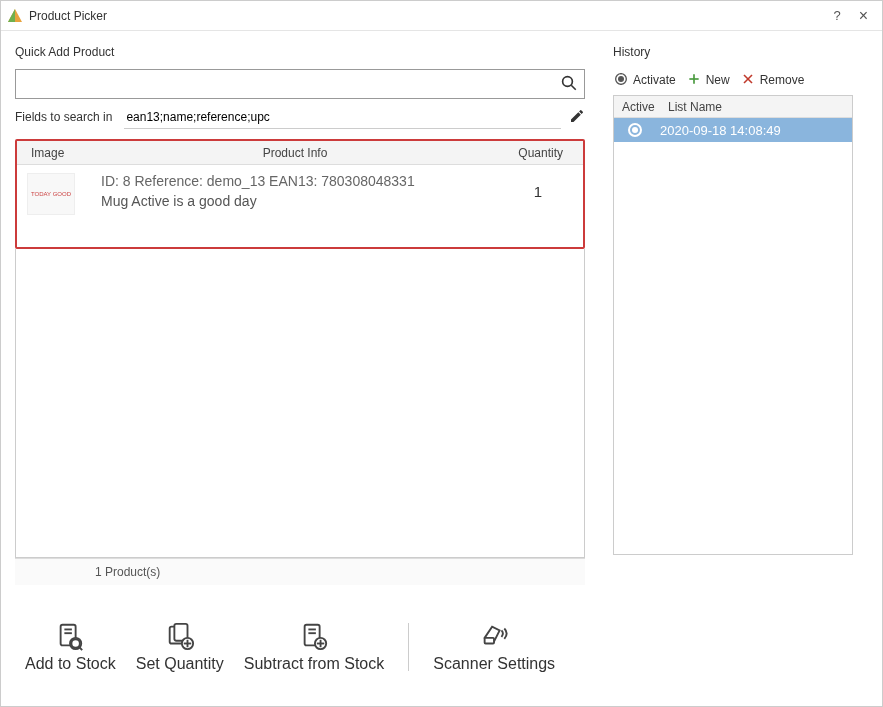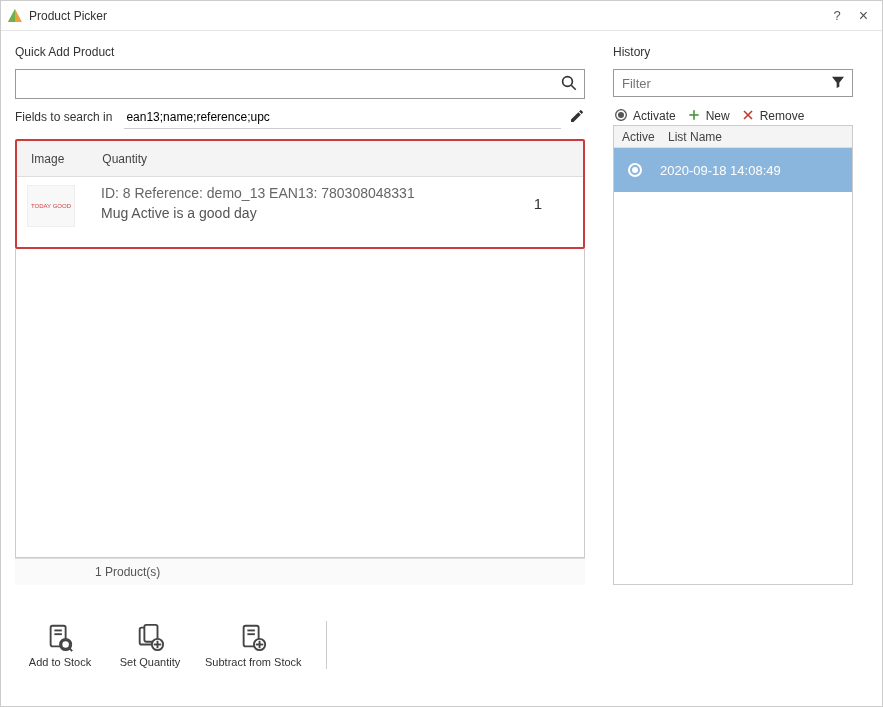--- a/index.html
+++ b/index.html
@@ -90,21 +90,21 @@
     margin-top: 10px;
     border: 2px solid #cc3b3b;
     border-radius: 2px;
     height: 110px;
     overflow: hidden;
   }
   .table-header {
     display: flex;
     background: #f4f4f4;
     border-bottom: 1px solid #ddd;
-    height: 36px;
+    height: 24px;
     align-items: center;
     font-size: 12px;
     color: #444;
   }
   .col-image { width: 70px; padding-left: 14px; }
   .col-info { flex: 1; text-align: center; }
   .col-qty { width: 80px; text-align: right; padding-right: 20px; }
 
   .table-row {
     display: flex;
@@ -175,40 +175,41 @@
     align-items: center;
     gap: 10px;
     margin-top: 8px;
     padding: 2px 0;
     font-size: 12px;
   }
   .hist-btn { display: flex; align-items: flex-end; gap: 4px; cursor: pointer; color: #333; }
   .hist-btn svg { width: 16px; height: 16px; }
 
   .history-list {
+    margin-top: 6px;
     border: 1px solid #ccc;
     height: 460px;
     display: flex;
     flex-direction: column;
   }
   .history-header {
     display: flex;
     background: #f4f4f4;
     border-bottom: 1px solid #ddd;
     height: 22px;
     align-items: center;
     font-size: 12px;
     color: #444;
   }
   .hcol-active { width: 48px; padding-left: 8px; }
   .hcol-name { flex: 1; padding-left: 6px; }
   .history-row {
     display: flex;
     align-items: center;
-    height: 44px;
+    height: 24px;
     background: #8ab5dd;
     color: #fff;
     font-size: 13px;
   }
   .history-row .radio-dot {
     width: 14px; height: 14px;
     border-radius: 50%;
     border: 2px solid #fff;
     display: flex; align-items: center; justify-content: center;
     margin-left: 14px;
@@ -223,21 +224,21 @@
     display: flex;
     align-items: center;
     gap: 20px;
     padding: 16px 24px;
     margin-top: 20px;
   }
   .bb-item {
     display: flex;
     flex-direction: column;
     align-items: center;
-    font-size: 11px;
+    font-size: 16px;
     color: #333;
     cursor: pointer;
     min-width: 70px;
   }
   .bb-item svg { width: 30px; height: 30px; margin-bottom: 4px; }
   .bb-sep {
     width: 1px; height: 48px; background: #ccc;
     margin: 0 4px;
   }
 </style>
@@ -280,47 +281,40 @@
         <svg class="pencil" viewBox="0 0 24 24" fill="#333">
             <path d="M3 17.25V21h3.75l11-11-3.75-3.75-11 11zM20.7 7.04a1 1 0 0 0 0-1.41l-2.34-2.34a1 1 0 0 0-1.41 0l-1.83 1.83 3.75 3.75 1.83-1.83z"></path>
           </svg>
       </span>
     </div>
 
     <div class="table-wrap">
       <div class="product-table-border">
         <div class="table-header">
           <div class="col-image">Image</div>
+          <div class="col-info">Product Info</div>
           <div class="col-qty">Quantity</div>
         </div>
         <div class="table-row">
           <div class="img-box">TODAY GOOD</div>
           <div class="info-box">
             <div class="line1">ID: 8 Reference: demo_13 EAN13: 780308048331</div>
             <div class="line2">Mug Active is a good day</div>
           </div>
           <div class="qty-box">1</div>
         </div>
       </div>
       <div class="table-body-fill"></div>
       <div class="footer-count">1 Product(s)</div>
     </div>
   </div>
 
   <div class="right-pane">
     <div class="pane-title">History</div>
 
-    <div class="filter-box">
-      <input type="text" placeholder="Filter" style="">
-      <span>
-        <svg class="funnel-icon" viewBox="0 0 24 24" fill="#333">
-            <path d="M3 4h18l-7 9v6l-4 2v-8L3 4z"></path>
-          </svg>
-      </span>
-    </div>
 
     <div class="history-actions">
       <div class="hist-btn">
         <svg viewBox="0 0 24 24" fill="none" stroke="#555" stroke-width="2">
             <circle cx="12" cy="12" r="8"></circle>
             <circle cx="12" cy="12" r="3.5" fill="#555"></circle>
             <path d="M12 3v2 M12 19v2" stroke="#555"></path>
           </svg>
         <span>Activate</span>
       </div>
@@ -382,13 +376,22 @@
         <rect x="6" y="4" width="16" height="22" rx="2"></rect>
         <line x1="10" y1="9" x2="18" y2="9"></line>
         <line x1="10" y1="13" x2="18" y2="13"></line>
         <circle cx="23" cy="24" r="6" fill="#fff" stroke="#444"></circle>
         <line x1="23" y1="20" x2="23" y2="28"></line>
         <line x1="19" y1="24" x2="27" y2="24"></line>
       </svg>
     <span>Subtract from Stock</span>
   </div>
   <div class="bb-sep"></div>
+  <div class="bb-item">
+    <svg viewBox="0 0 32 32" fill="none" stroke="#444" stroke-width="2">
+        <path d="M6 18 L14 6 L22 10 L16 22 Z" fill="#fff"></path>
+        <rect x="6" y="18" width="10" height="6" rx="1" fill="#fff"></rect>
+        <path d="M24 10 q3 3 0 7" stroke="#444"></path>
+        <path d="M27 8 q5 5 0 11" stroke="#444"></path>
+      </svg>
+    <span>Scanner Settings</span>
+  </div>
 </div>
 
 </body></html>

